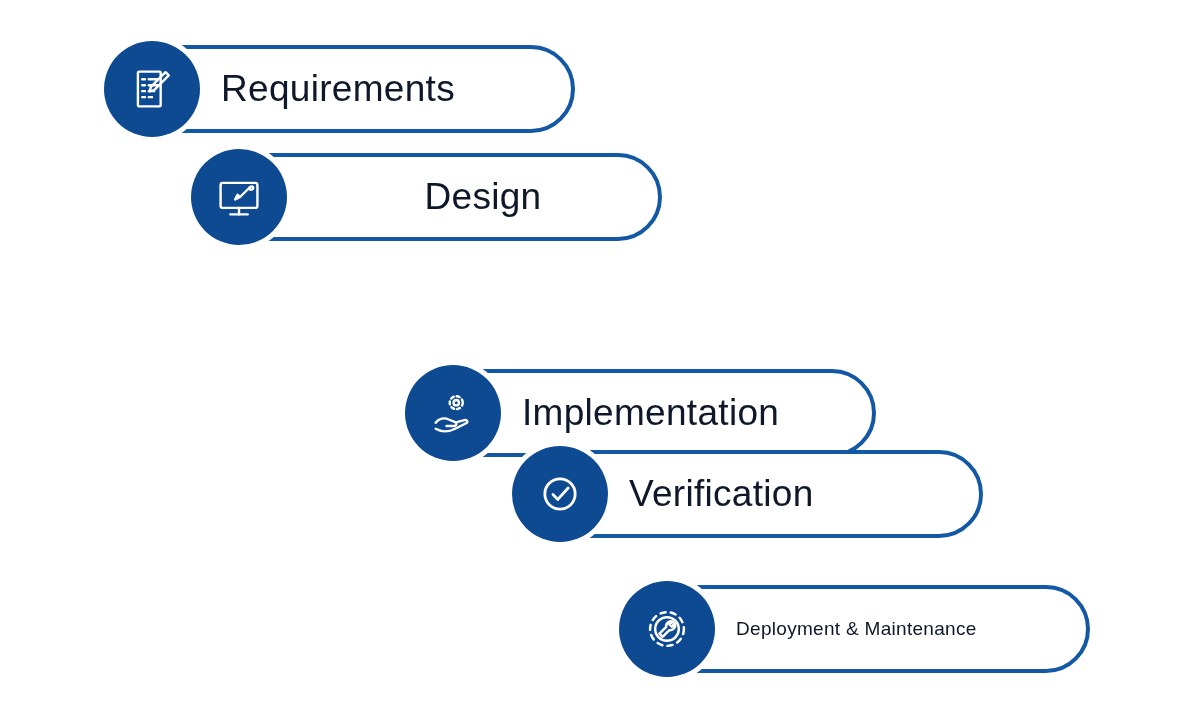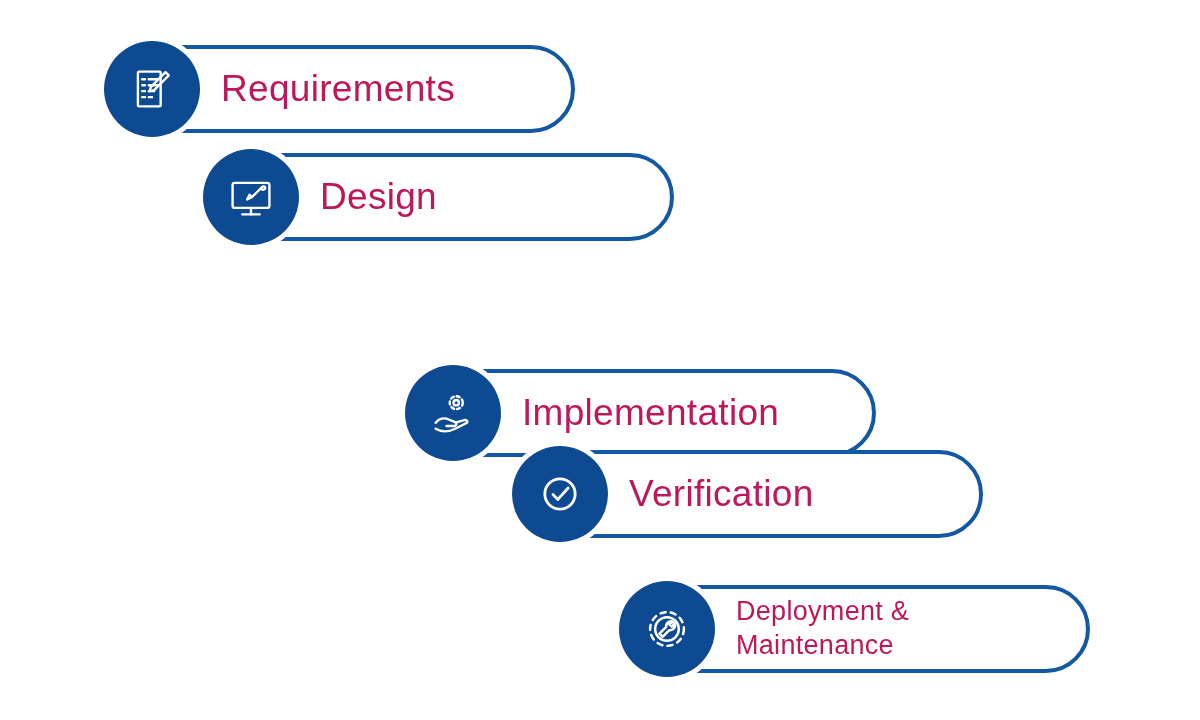--- a/index.html
+++ b/index.html
@@ -50,34 +50,34 @@
     stroke: #ffffff;
     fill: none;
     stroke-width: 2.2;
     stroke-linecap: round;
     stroke-linejoin: round;
   }
 
   .label {
     margin-left: 112px;
     font-size: 37px;
-    color: #be185d;
+    color: #0f172a;
     letter-spacing: 0.3px;
     white-space: nowrap;
   }
 
   .stage-1 { left: 105px; top: 45px; }
-  .stage-2 { left: 204px; top: 153px; }
+  .stage-2 { left: 192px; top: 153px; justify-content: center; }
   .stage-3 { left: 299px; top: 261px; }
   .stage-4 { left: 406px; top: 369px; align-items: center; }
   .stage-5 { left: 513px; top: 450px; }
   .stage-6 { left: 620px; top: 585px; }
 
   .stage-6 .label {
-    font-size: 27px;
+    font-size: 19px;
     line-height: 1.25;
     max-width: 270px;
     white-space: normal;
   }
 </style>
 </head>
 <body>
 
 <div class="canvas">
 

